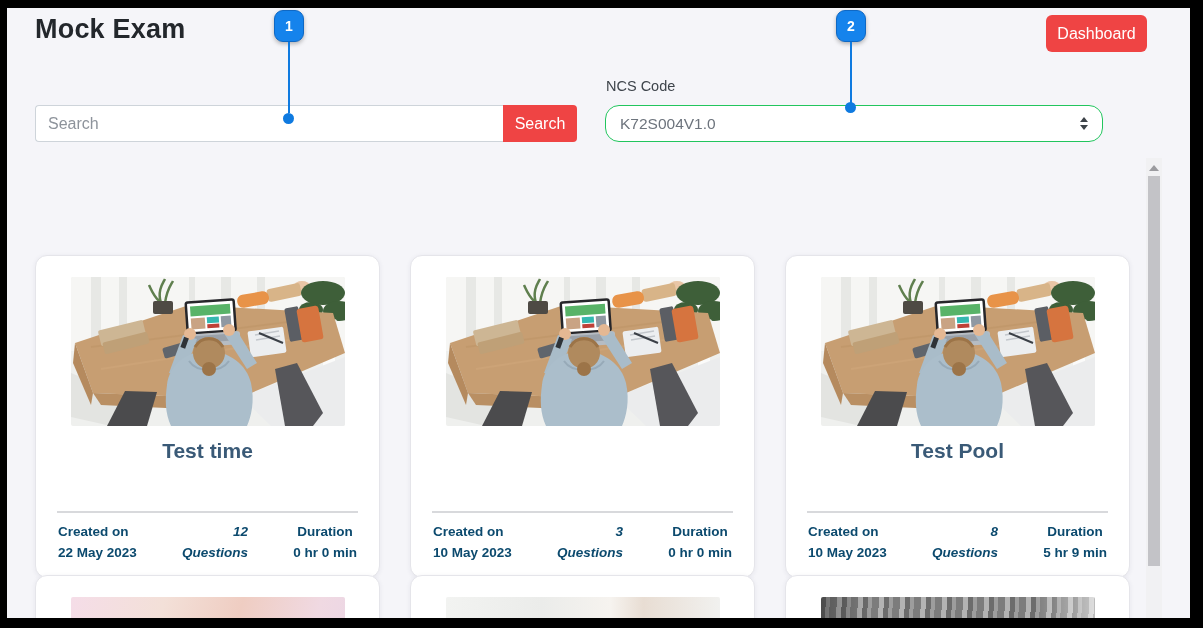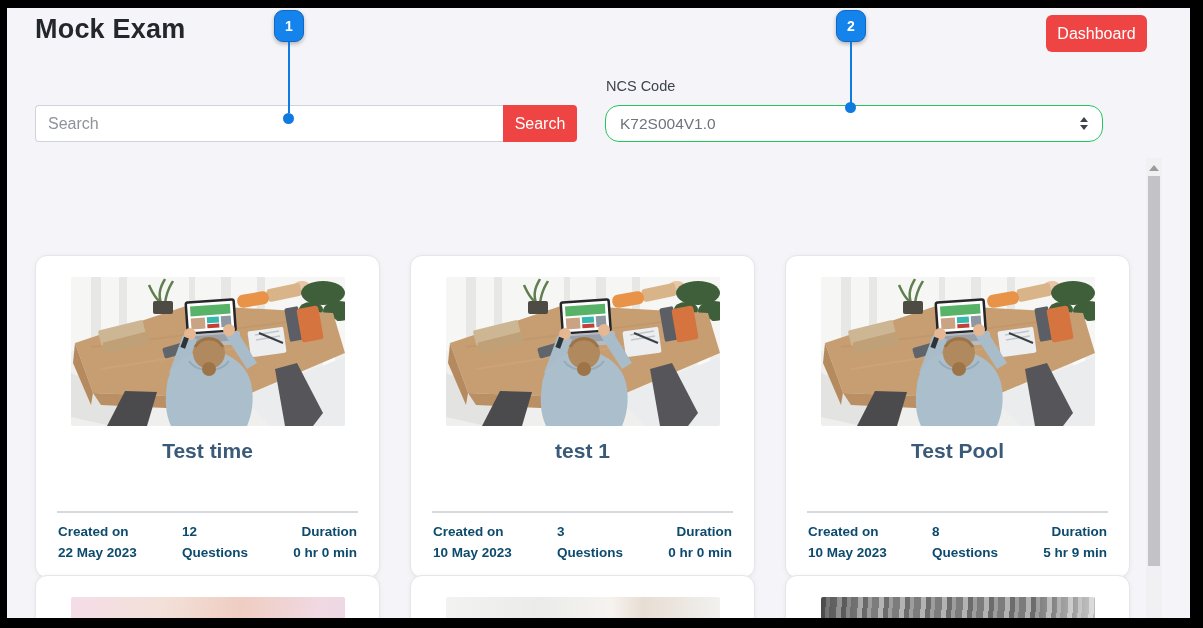--- a/index.html
+++ b/index.html
@@ -27,21 +27,21 @@
 
   
   .grid { position:absolute; left:0; top:150px; width:1139px; height:460px; overflow:hidden; }
   .card { position:absolute; width:345px; height:323px; background:#fff; border:1px solid #e5e5ea; border-radius:12px; box-shadow:0 1px 5px rgba(40,40,80,.07); cursor:pointer; }
   .r1 { top:63px;margin-top:34px; } .r2 { top:417px; }
   .cpos1 { left:28px; } .cpos2 { left:403px; } .cpos3 { left:778px; }
   .card-img { position:absolute; left:35px; top:21px; width:274px; height:149px; border-radius:2px; overflow:hidden; }
   .card-title { position:absolute; left:0; right:0; top:183px; text-align:center; font-size:21px; font-weight:600; color:#3a5a77; }
   .card-divider { position:absolute; left:21px; right:21px; top:255px; height:2px; background:#d8d9dc; }
   .card-footer { position:absolute; left:22px; right:22px; top:265px; display:flex; justify-content:space-between; font-size:13.5px; font-weight:600; color:#0c4a6e; line-height:21px; }
-  .fcol-c { text-align:left; } .fcol-r { text-align:right; }
+  .fcol-c { text-align:right;font-style:italic; } .fcol-r { text-align:center; }
 
   
   .img-pink { background:linear-gradient(105deg,#f5dde8 0%,#f3e0d8 30%,#efcdc2 55%,#f0d9e2 80%,#e9d5e6 100%); }
   .img-plant { background:
       radial-gradient(ellipse 46px 60px at 96% 85%, #3f5f3b 0%, #3f5f3b 55%, rgba(63,95,59,0) 56%),
       radial-gradient(ellipse 20px 45px at 87% 95%, #2e4a2c 0%, rgba(46,74,44,0) 60%),
       radial-gradient(ellipse 18px 40px at 24% 90%, #8a8a5f 0%, rgba(138,138,95,0) 60%),
       radial-gradient(ellipse 26px 40px at 70% 70%, #e8c3a8 0%, rgba(232,195,168,0) 60%),
       linear-gradient(90deg,#f2f3f1 0%,#ebecea 35%,#f6f3ef 60%,#e8ddd3 72%,#f1f1ef 100%); }
   .img-fur { background:
@@ -171,21 +171,20 @@
             <div>Duration</div>
             <div>0 hr 0 min</div>
           </div>
         </div>
       </div>
 
       <div class="card r1 cpos2">
         <svg class="card-img">
             <use href="#desk-scene"></use>
           </svg>
-        <div class="card-title">test 1</div>
         <div class="card-divider"></div>
         <div class="card-footer">
           <div class="fcol">
             <div>Created on</div>
             <div>10 May 2023</div>
           </div>
           <div class="fcol fcol-c">
             <div>3</div>
             <div>Questions</div>
           </div>

